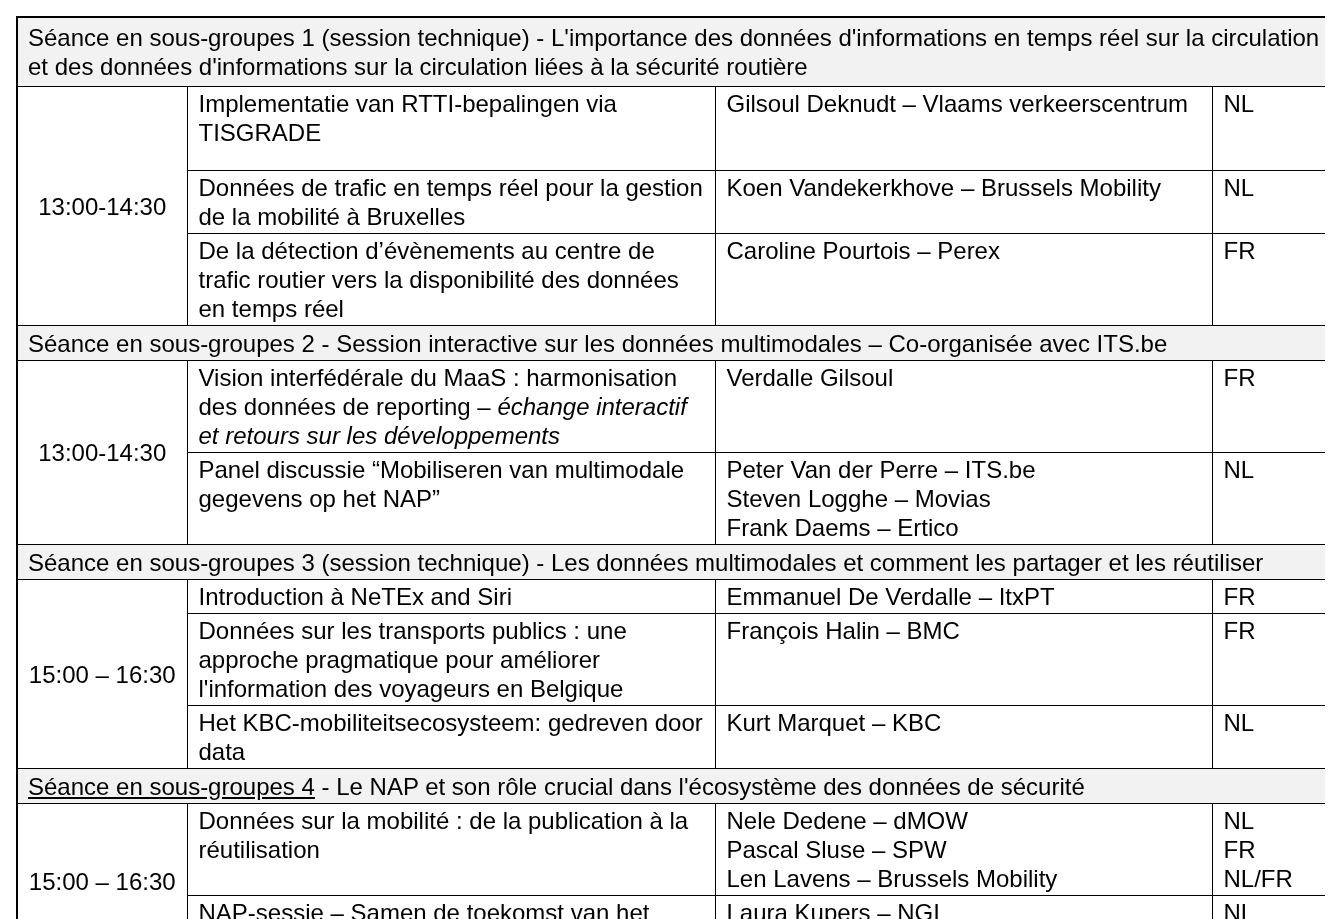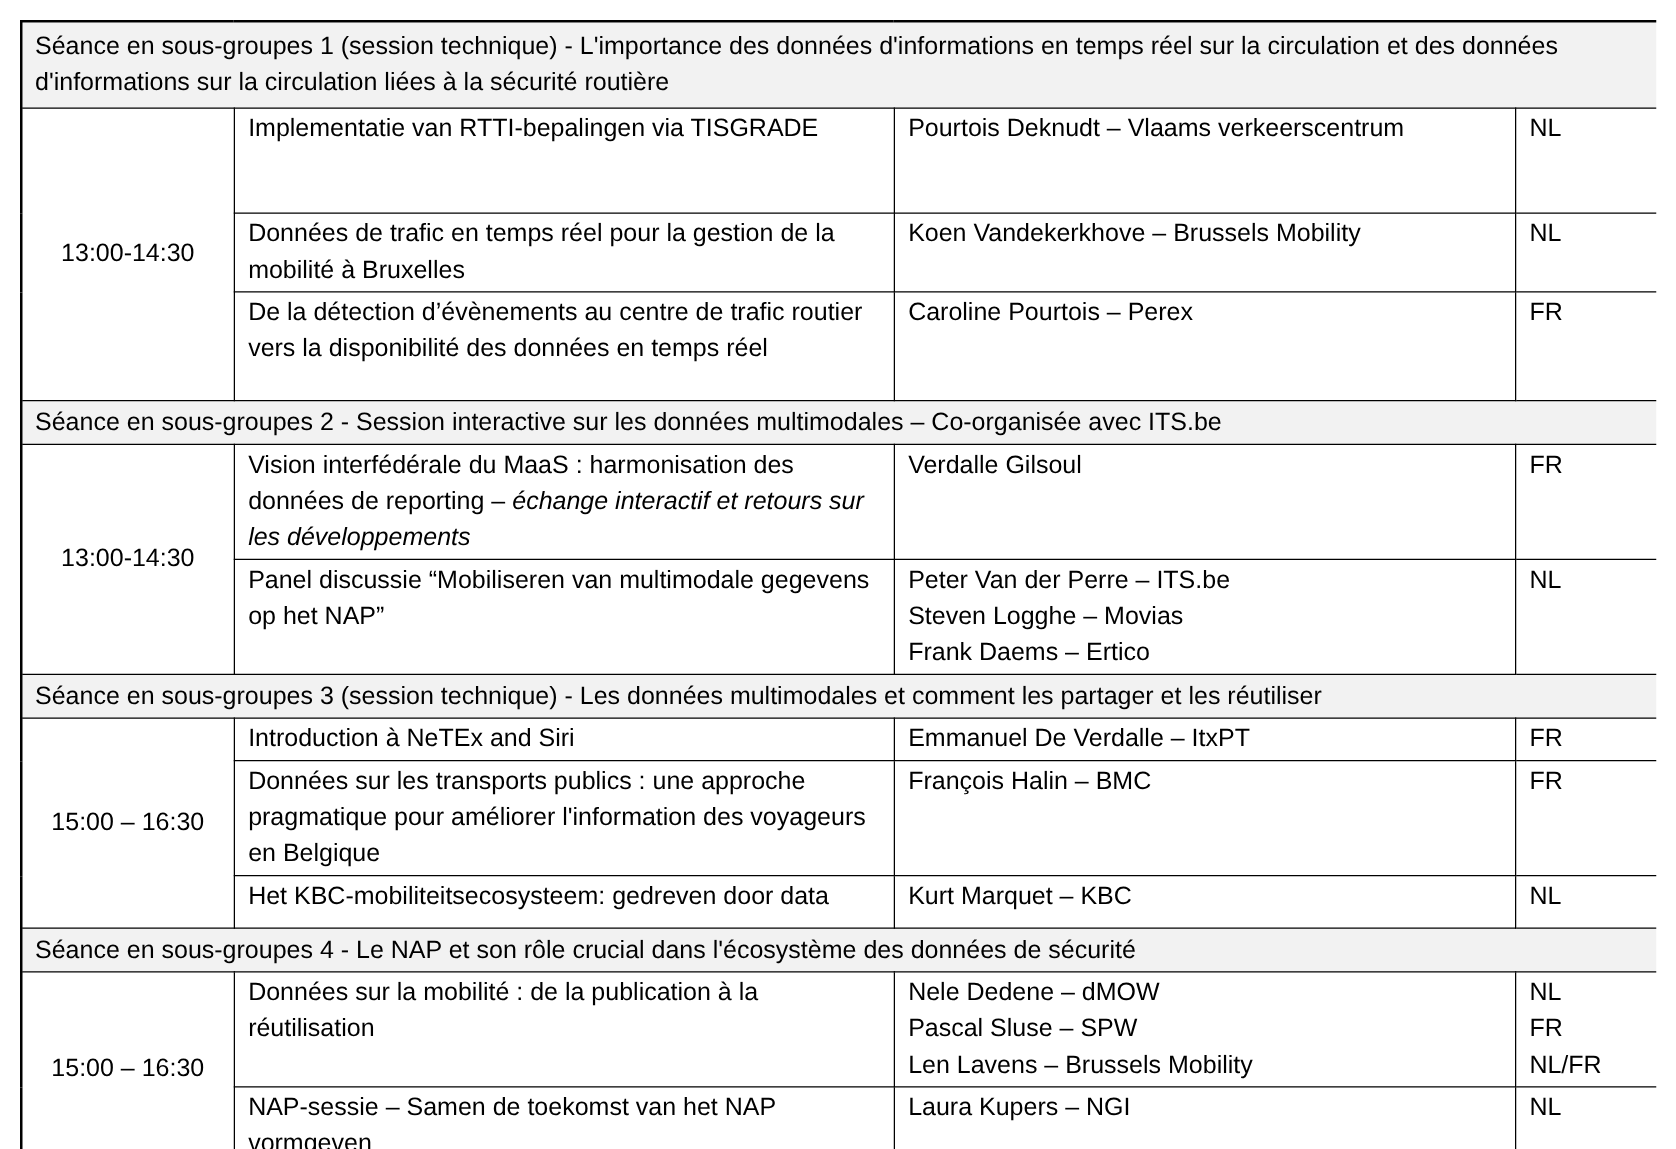--- a/index.html
+++ b/index.html
@@ -9,60 +9,60 @@
     color: #000000;
   }
   table.agenda {
     border-collapse: collapse;
     table-layout: fixed;
     width: 1325px;
     border: 2px solid #000000;
   }
   td {
     border: 1.5px solid #000000;
-    font-size: 20px;
+    font-size: 24px;
     line-height: 29px;
     padding: 2px 10px 2px 11px;
     vertical-align: top;
     overflow: hidden;
     word-wrap: break-word;
   }
   td.hdr {
     background: #f2f2f2;
     vertical-align: middle;
     padding-left: 10px;
   }
   td.time {
     vertical-align: middle;
     text-align: center;
     padding: 2px 4px;
   }
   span.i { font-style: italic; }
-  span.u { }
+  span.u { text-decoration: underline; }
   .line { display: block; }
 </style>
 </head>
 <body>
 
 <table class="agenda">
   <colgroup>
     <col style="width:170px">
     <col style="width:528px">
     <col style="width:497px">
     <col style="width:130px">
   </colgroup>
   <tbody id="agenda-body">
       <tr>
         <td colspan="4" class="hdr" style="height: 64px;"><span>Séance en sous-groupes 1 (session technique) - L'importance des données d'informations en temps réel sur la circulation et des données d'informations sur la circulation liées à la sécurité routière</span></td>
       </tr>
       <tr style="height: 84px;">
         <td rowspan="3" class="time"><span>13:00-14:30</span></td>
         <td class="title"><span>Implementatie van RTTI-bepalingen via TISGRADE</span></td>
         <td class="speaker">
-          <span class="line">Pourtois Deknudt – Vlaams verkeerscentrum</span>
+          <span class="line">Gilsoul Deknudt – Vlaams verkeerscentrum</span>
         </td>
         <td class="lang">
           <span class="line">NL</span>
         </td>
       </tr>
       <tr style="height: 61px;">
         <td class="title"><span>Données de trafic en temps réel pour la gestion de la mobilité à Bruxelles</span></td>
         <td class="speaker">
           <span class="line">Koen Vandekerkhove – Brussels Mobility</span>
         </td>

